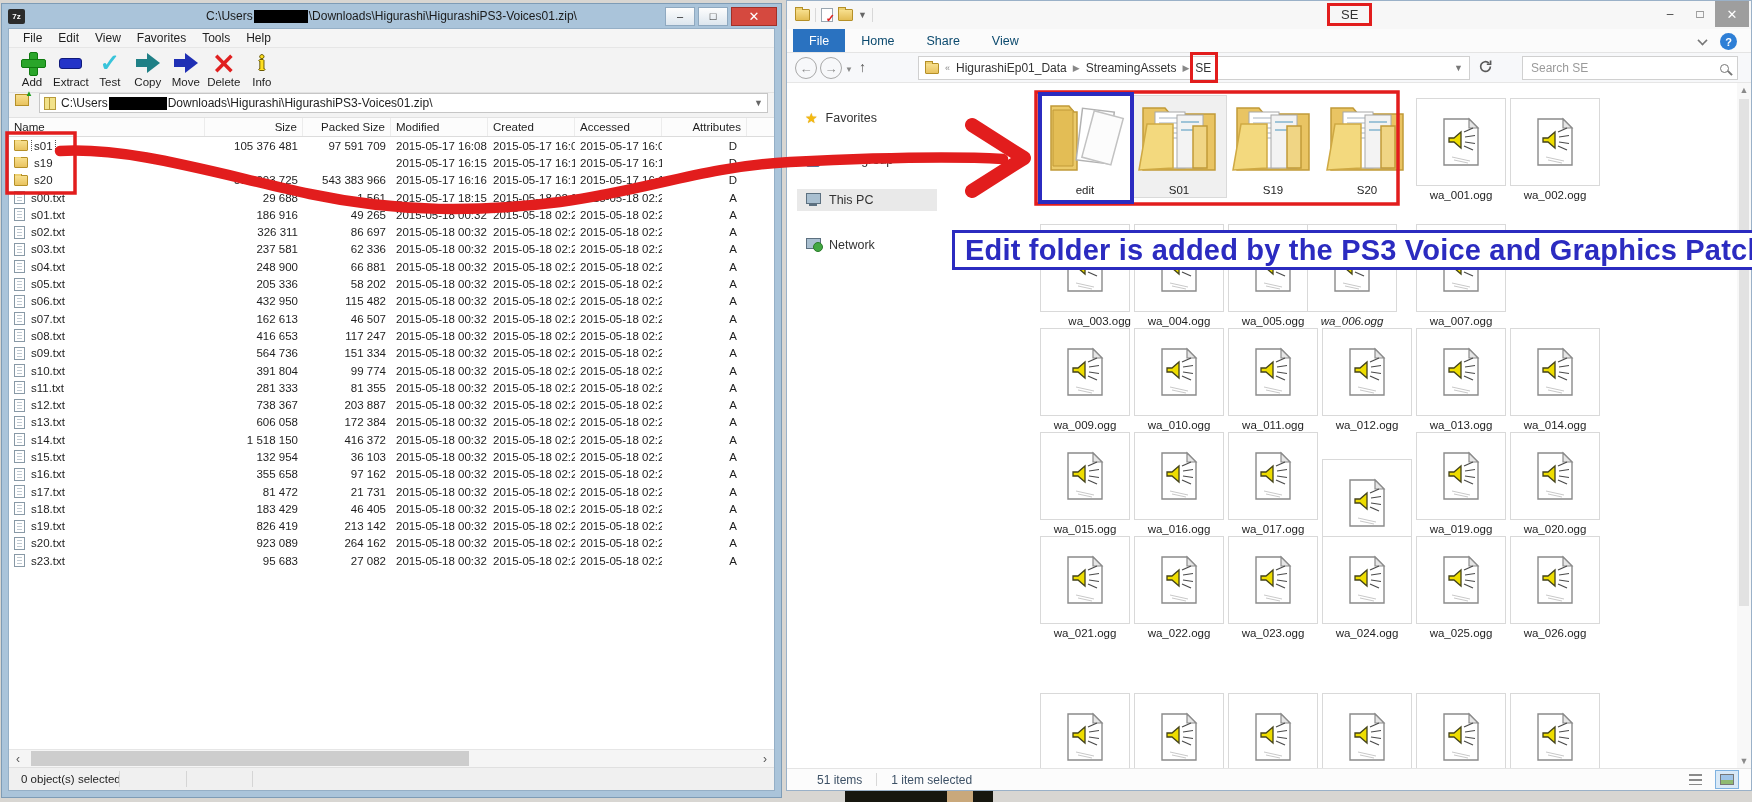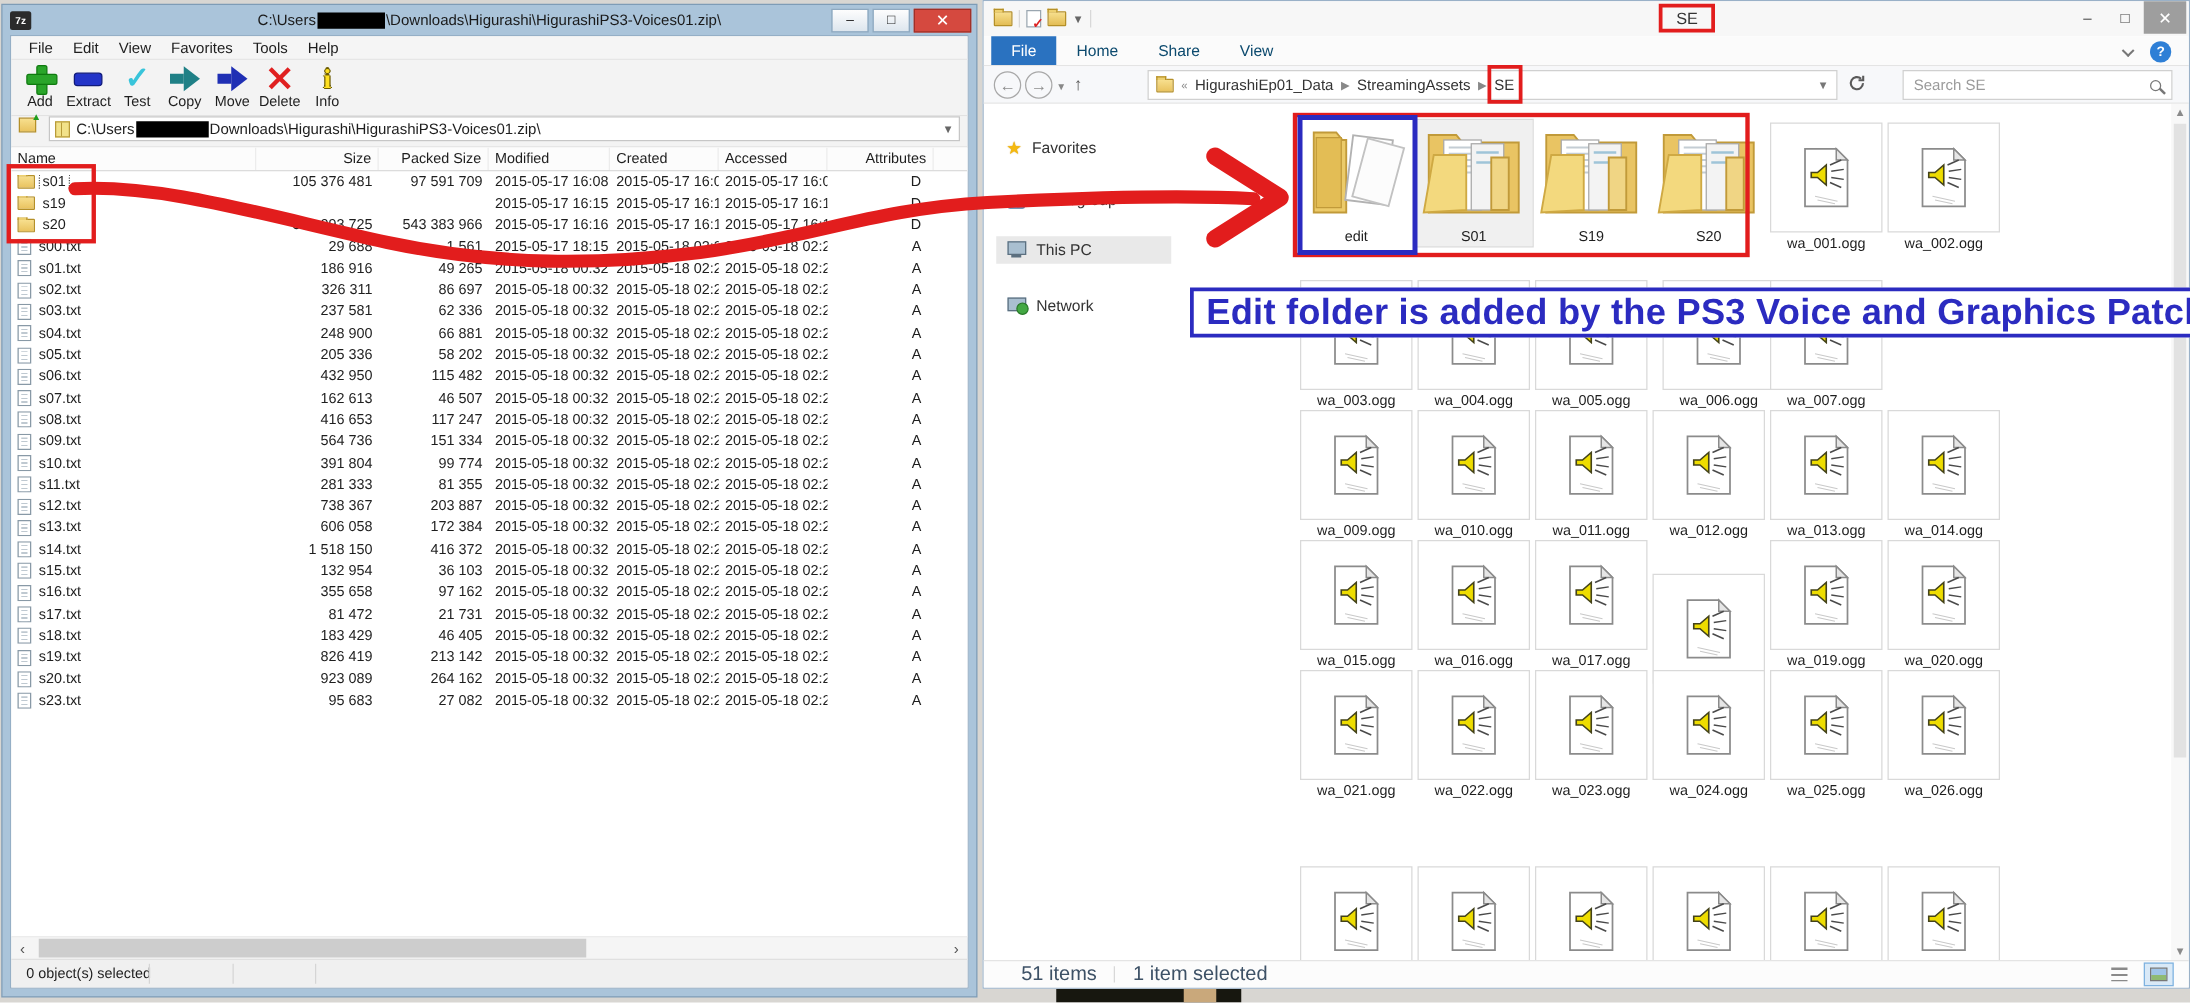--- a/index.html
+++ b/index.html
@@ -113,21 +113,21 @@
   .net-ic::after{content:"";position:absolute;right:-2px;bottom:0;width:8px;height:8px;border-radius:50%;background:#43a843;border:1px solid #2a7a2a}
   .ex-content{position:absolute;left:154px;right:14px;top:0;bottom:0;overflow:hidden;background:#fff}
   .cell{position:absolute;width:92px;text-align:center}
   .cellbox{width:90px;height:88px;border:1px solid #d9d9d9;background:#fff;display:flex;align-items:center;justify-content:center;margin:0 auto}
   .cell .lbl,.fcell .lbl{margin-top:3px;font-size:11.5px;color:#1e1e1e;line-height:13px}
   .fcell{position:absolute;width:94px;text-align:center;padding-top:2px}
   .fcell.sel{background:#f0f0f0;outline:1px solid #dadada}
   .ex-vscroll{position:absolute;right:0;top:0;bottom:0;width:14px;background:#f8f8f8}
   .vs-arrow{position:absolute;left:0;width:14px;height:14px;color:#8a8a8a;font-size:9px;display:flex;align-items:center;justify-content:center}
   .vs-thumb{position:absolute;left:2px;top:16px;width:10px;height:74%;background:#e2e2e2}
-  .ex-status{height:22px;border-top:1px solid #e4e4e4;background:#fcfcfc;display:flex;align-items:center;font-size:16px;color:#3d5166;padding-left:30px;position:relative;gap:14px}
+  .ex-status{height:22px;border-top:1px solid #e4e4e4;background:#fcfcfc;display:flex;align-items:center;font-size:12px;color:#3d5166;padding-left:30px;position:relative;gap:14px}
   .st-div{width:1px;height:13px;background:#d8d8d8}
   .vt{position:absolute;top:1px;width:24px;height:19px;border:1px solid transparent;display:flex;align-items:center;justify-content:center}
   .vt.list{right:44px}.vt.thumb{right:12px;border-color:#7fb2e0;background:#d9e9f7}
   .vt-list-g{width:13px;height:11px;background:repeating-linear-gradient(#8a8a8a 0 2px,transparent 2px 5px)}
   .vt-thumb-g{width:14px;height:11px;background:linear-gradient(#9fc4e8 55%,#8fba72 55%);border:1px solid #777}
 
   
   #note{position:absolute;left:952px;top:230px;height:40px;border:3px solid var(--blue,#2b2bc0);background:#fff;color:var(--blue,#2b2bc0);font-weight:bold;font-size:29px;display:flex;align-items:center;padding:0 10px;white-space:nowrap;z-index:55;letter-spacing:.2px}
   #overlay{position:absolute;left:0;top:0;z-index:60;pointer-events:none}
   .ann-r{stroke:var(--red,#e21d1d);fill:none}
@@ -698,21 +698,21 @@
   <g stroke="#4a4a4a" stroke-width="1.2">
                 <path d="M24 15 l9 -4"></path>
                 <path d="M25 20 l10 -1.5"></path>
                 <path d="M25 25 l10 1.5"></path>
                 <path d="M24 29 l9 4"></path>
               </g>
 </svg>
           </div>
           <div class="lbl">wa_002.ogg</div>
         </div>
-        <div class="cell" style="left: 98px; top: 141px;">
+        <div class="cell" style="left: 98px; top: 141px; text-align: right;">
           <div class="cellbox">
             <svg width="42" height="50" viewBox="0 0 42 50">
   <path d="M4 2 h25 l9 9 v37 h-34 z" fill="#fff" stroke="#8b8b8b" stroke-width="1.4"></path>
   <path d="M29 2 l9 9 h-9 z" fill="#e6e6e6" stroke="#8b8b8b" stroke-width="1.2"></path>
   <g stroke="#c9c9c9" stroke-width="1">
                 <path d="M12 40 l18 4"></path>
                 <path d="M14 43 l14 3"></path>
               </g>
   <path d="M9 21 h5 l7 -6 v16 l-7 -6 h-5 z" fill="#eedd00" stroke="#44431a" stroke-width="1.3"></path>
   <g stroke="#4a4a4a" stroke-width="1.2">
@@ -758,21 +758,21 @@
   <g stroke="#4a4a4a" stroke-width="1.2">
                 <path d="M24 15 l9 -4"></path>
                 <path d="M25 20 l10 -1.5"></path>
                 <path d="M25 25 l10 1.5"></path>
                 <path d="M24 29 l9 4"></path>
               </g>
 </svg>
           </div>
           <div class="lbl">wa_005.ogg</div>
         </div>
-        <div class="cell" style="left: 388px; top: 141px;">
+        <div class="cell" style="left: 365px; top: 141px; font-style: italic;">
           <div class="cellbox">
             <svg width="42" height="50" viewBox="0 0 42 50">
   <path d="M4 2 h25 l9 9 v37 h-34 z" fill="#fff" stroke="#8b8b8b" stroke-width="1.4"></path>
   <path d="M29 2 l9 9 h-9 z" fill="#e6e6e6" stroke="#8b8b8b" stroke-width="1.2"></path>
   <g stroke="#c9c9c9" stroke-width="1">
                 <path d="M12 40 l18 4"></path>
                 <path d="M14 43 l14 3"></path>
               </g>
   <path d="M9 21 h5 l7 -6 v16 l-7 -6 h-5 z" fill="#eedd00" stroke="#44431a" stroke-width="1.3"></path>
   <g stroke="#4a4a4a" stroke-width="1.2">

